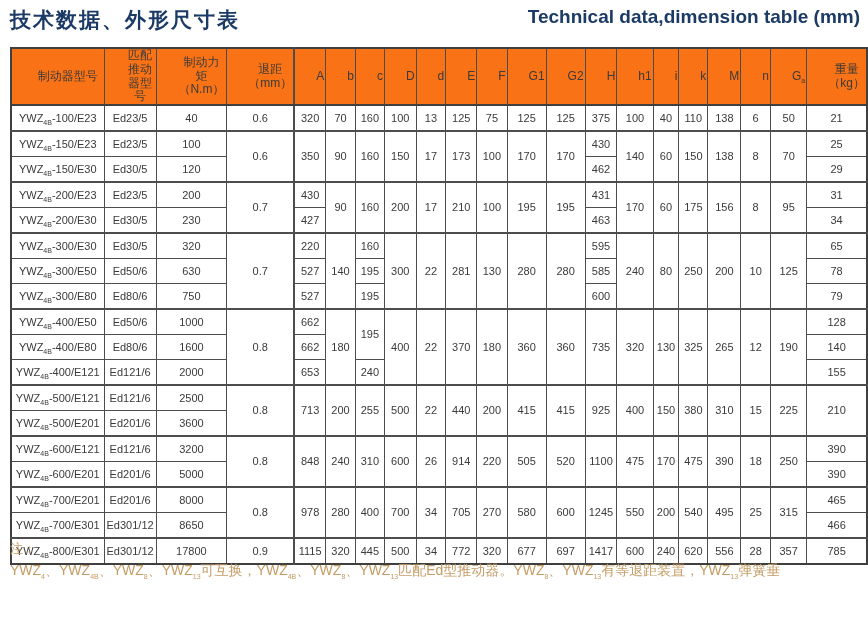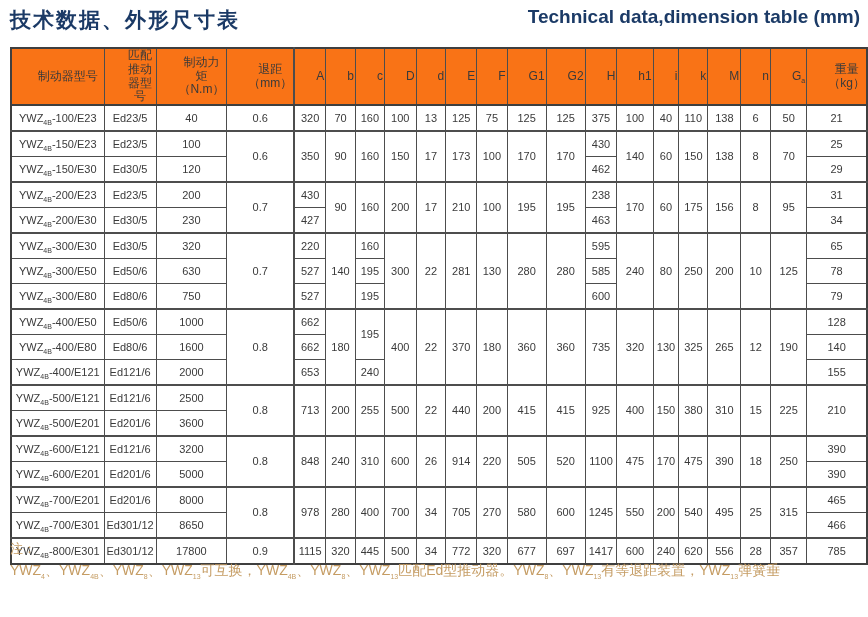--- a/index.html
+++ b/index.html
@@ -158,21 +158,21 @@
           <td rowspan="2">0.7</td>
           <td class="thickL">430</td>
           <td rowspan="2">90</td>
           <td rowspan="2">160</td>
           <td rowspan="2">200</td>
           <td rowspan="2">17</td>
           <td rowspan="2">210</td>
           <td rowspan="2">100</td>
           <td rowspan="2">195</td>
           <td rowspan="2">195</td>
-          <td>238</td>
+          <td>431</td>
           <td rowspan="2">170</td>
           <td rowspan="2">60</td>
           <td rowspan="2">175</td>
           <td rowspan="2">156</td>
           <td rowspan="2">8</td>
           <td rowspan="2">95</td>
           <td>31</td>
         </tr>
         <tr class="gray">
           <td>YWZ<sub>4B</sub>-200/E30</td>

